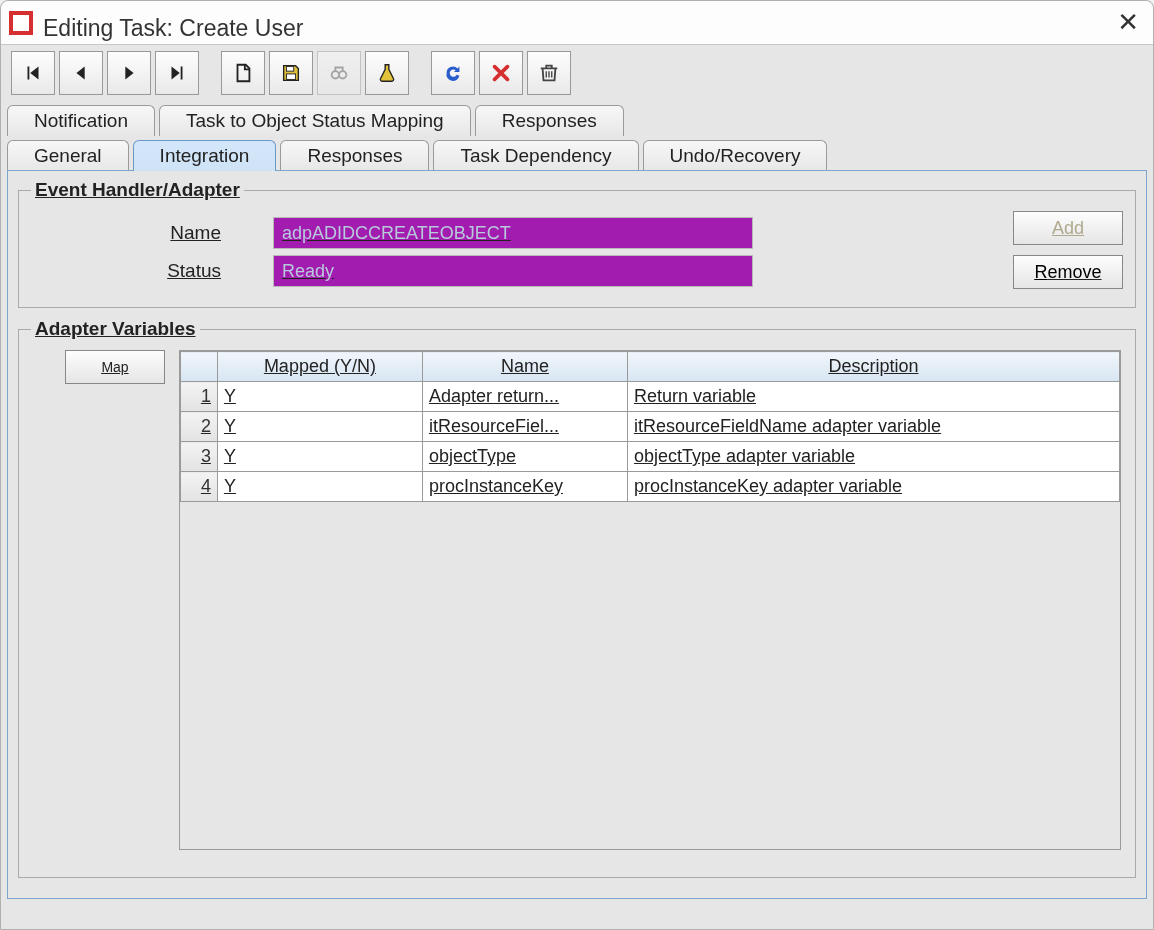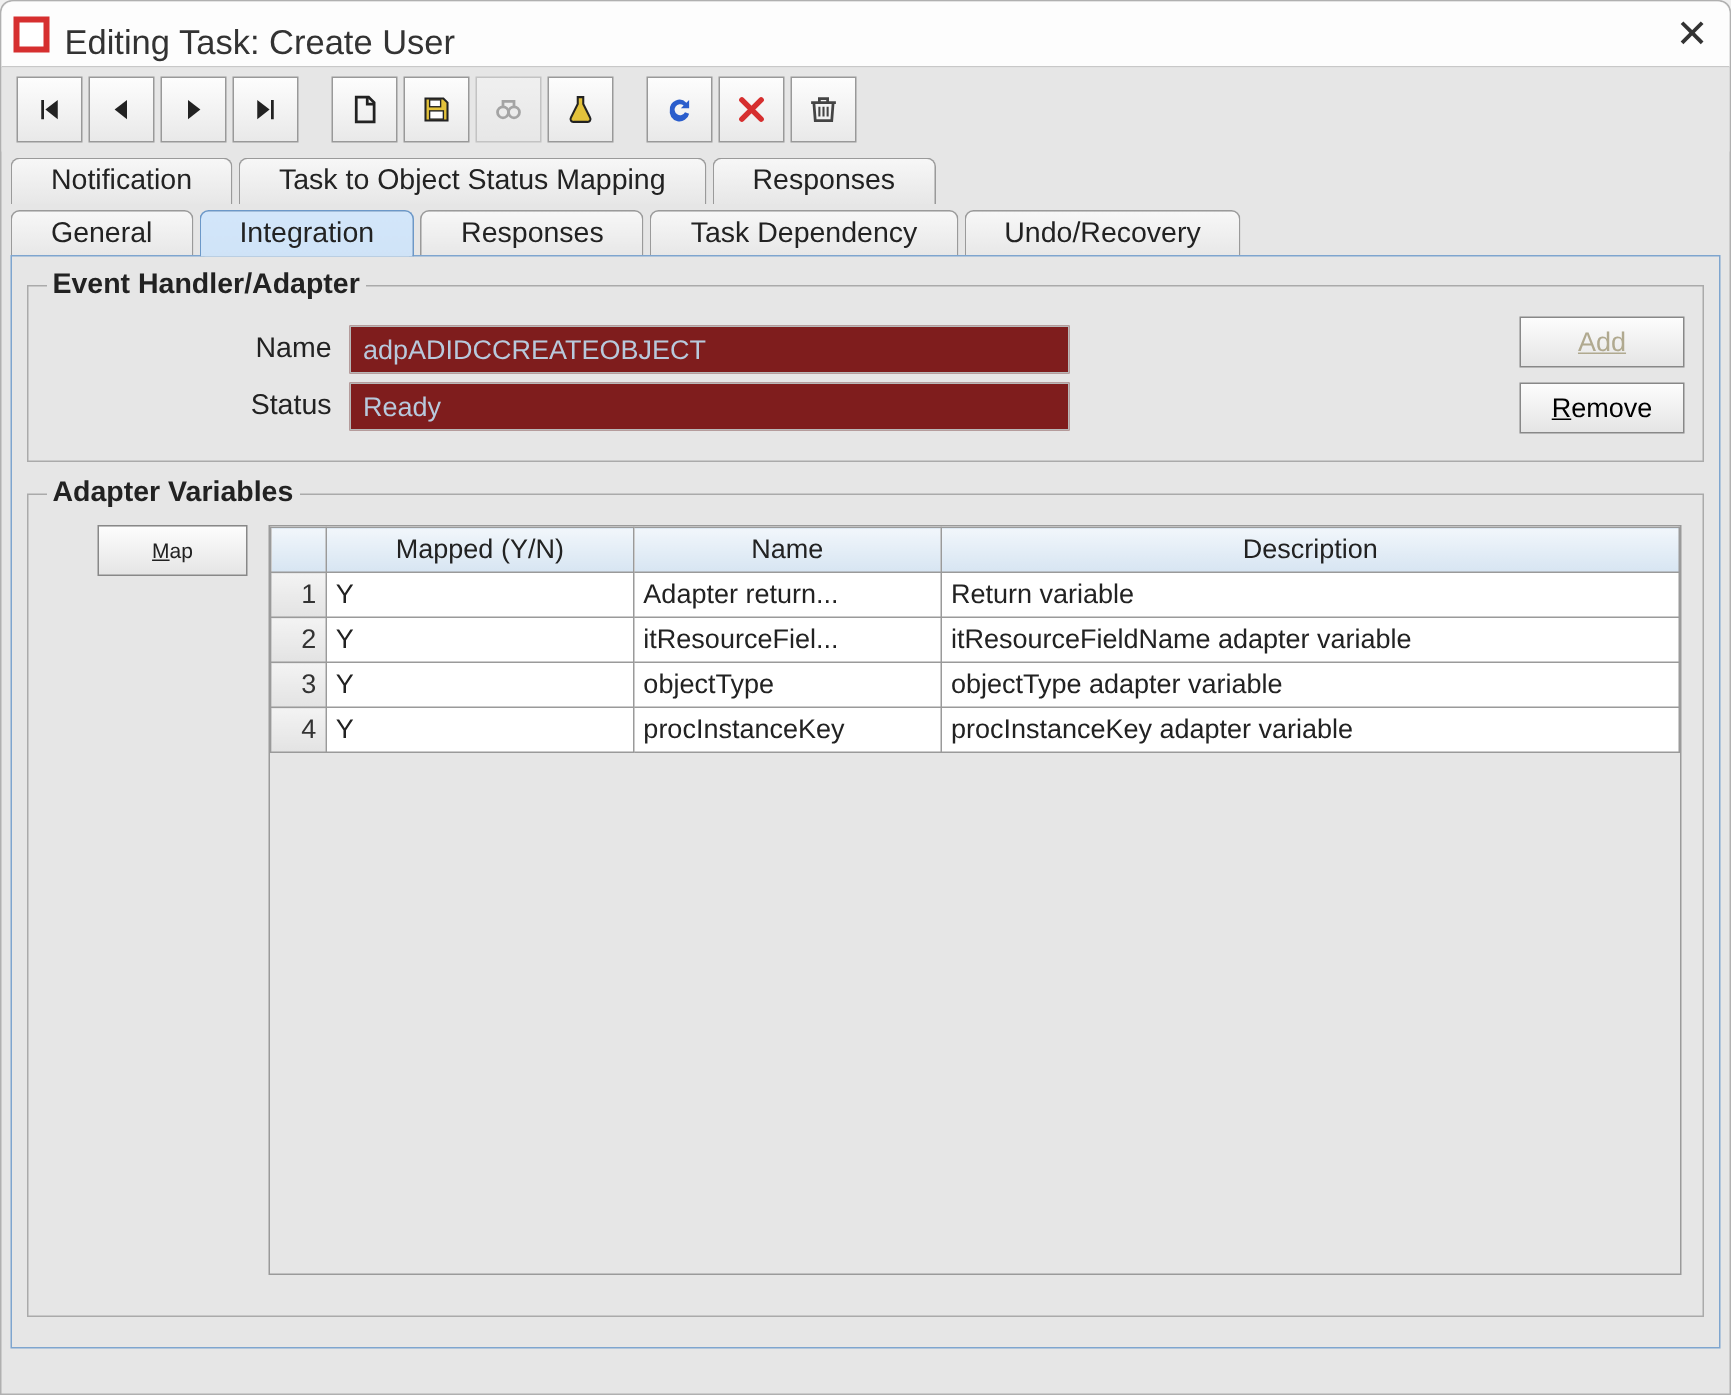--- a/index.html
+++ b/index.html
@@ -106,20 +106,21 @@
     min-height: 690px;
     padding: 8px 10px 10px 10px;
     position: relative;
     top: -1px;
   }
 
   fieldset.groupbox {
     border: 1px solid #aaa;
     margin: 0 0 10px 0;
     padding: 10px 12px 14px 12px;
+    text-decoration: underline;
   }
   fieldset.groupbox legend {
     font-weight: bold;
     font-size: 19px;
     padding: 0 4px;
   }
 
   .form-row {
     display: flex;
     align-items: center;
@@ -128,24 +129,25 @@
   }
   .form-label {
     width: 190px;
     text-align: right;
     font-size: 19px;
   }
   .form-input {
     width: 480px;
     height: 32px;
     border: 1px solid #b8b8b8;
-    background: #7f1d1d;
+    background: #a21caf;
     padding: 2px 8px;
     font-size: 18px;
     color: #b8c9dc;
+    margin-left: 40px;
   }
   .side-btns {
     margin-left: auto;
     display: flex;
     flex-direction: column;
     gap: 10px;
     align-items: flex-end;
   }
   .btn {
     min-width: 110px;

